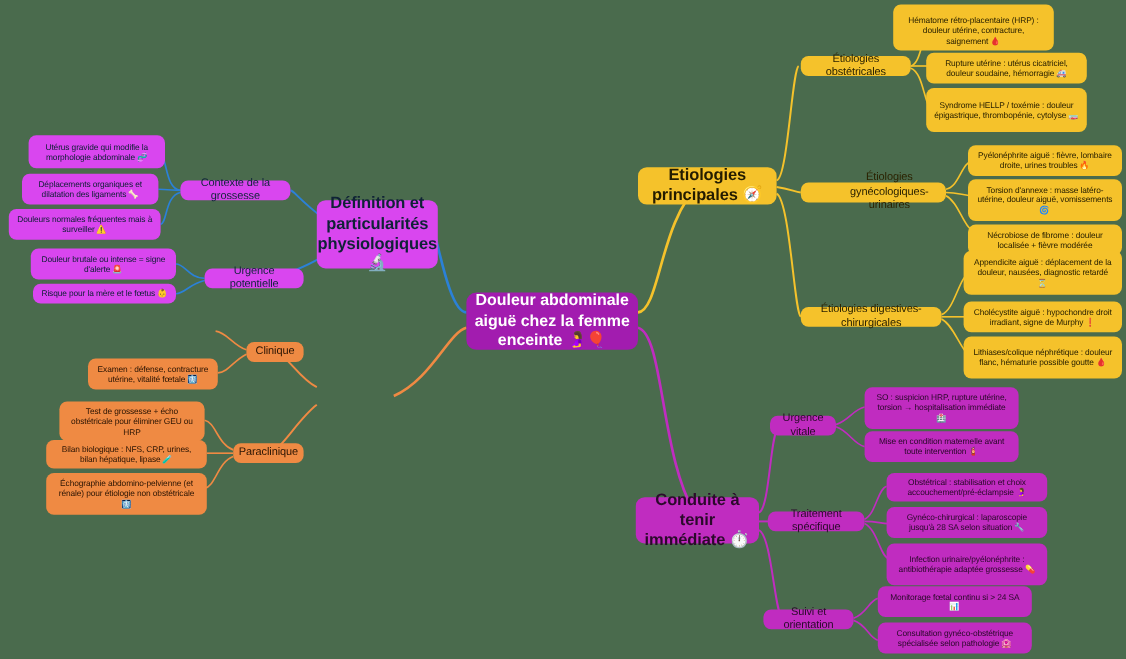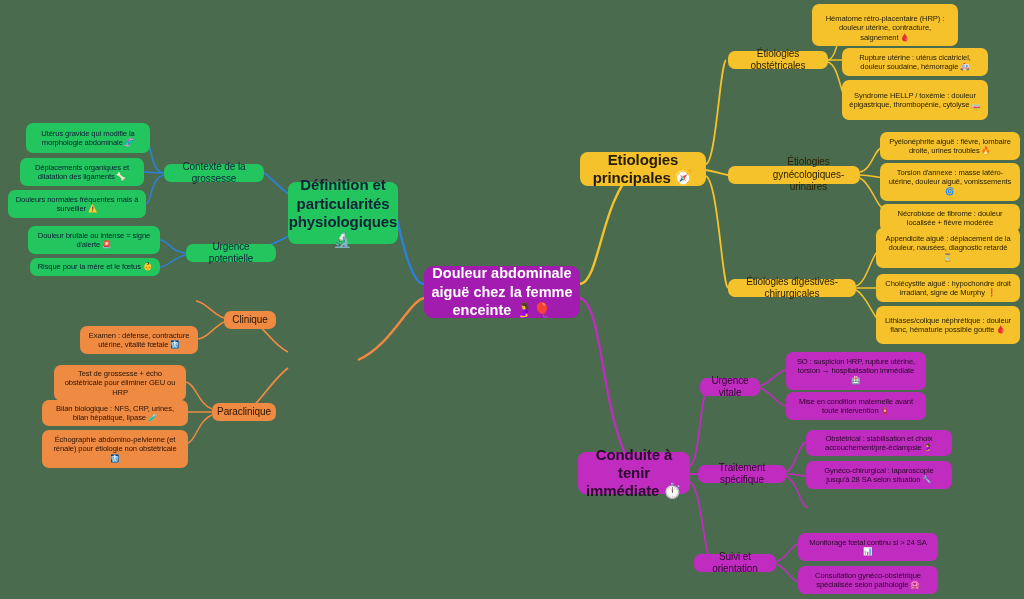--- a/index.html
+++ b/index.html
@@ -21,21 +21,21 @@
     padding:4px 7px;
     line-height:1.25;
     color:#1b1b1b;
     letter-spacing:-0.1px;
   }
   .node.root{
     background:#a21caf;color:#ffffff;
     font-weight:bold;font-size:14.5px;border-radius:9px;
     line-height:1.3;letter-spacing:0px;
   }
-  .node.blue{background:#22c55e;color:#10243a;}
+  .node.blue{background:#d946ef;color:#10243a;}
   .node.orange{background:#ef8a43;color:#2a1403;}
   .node.yellow{background:#f5c22b;color:#2b2200;}
   .node.purple{background:#c02cc0;color:#2a0a2a;}
   .node.l1{font-size:15px;font-weight:bold;border-radius:8px;line-height:1.22;}
   .node.l1.blue{color:#0f2236;}
   .node.l1.orange{color:#2a1403;}
   .node.l1.yellow{color:#241c00;}
   .node.l1.purple{color:#2b0a2b;}
   .node.l2{font-size:10px;}
   .node.l3{font-size:7.6px;}
@@ -211,20 +211,23 @@
   <div class="node l3 purple" style="left:786px;top:392px;width:140px;height:28px;">
     <span>Mise en condition maternelle avant toute intervention 🧯</span>
   </div>
 
   <div class="node l3 purple" style="left:806px;top:430px;width:146px;height:26px;">
     <span>Obstétrical : stabilisation et choix accouchement/pré-éclampsie 🤰</span>
   </div>
   <div class="node l3 purple" style="left:806px;top:461px;width:146px;height:28px;">
     <span>Gynéco-chirurgical : laparoscopie jusqu'à 28 SA selon situation 🔧</span>
   </div>
+  <div class="node l3 purple" style="left:806px;top:494px;width:146px;height:38px;">
+    <span>Infection urinaire/pyélonéphrite : antibiothérapie adaptée grossesse 💊</span>
+  </div>
 
   <div class="node l3 purple" style="left:798px;top:533px;width:140px;height:28px;">
     <span>Monitorage fœtal continu si &gt; 24 SA 📊</span>
   </div>
   <div class="node l3 purple" style="left:798px;top:566px;width:140px;height:28px;align-items:center;">
     <span>Consultation gynéco-obstétrique spécialisée selon pathologie 🏩</span>
   </div>
 
 </div>
 

